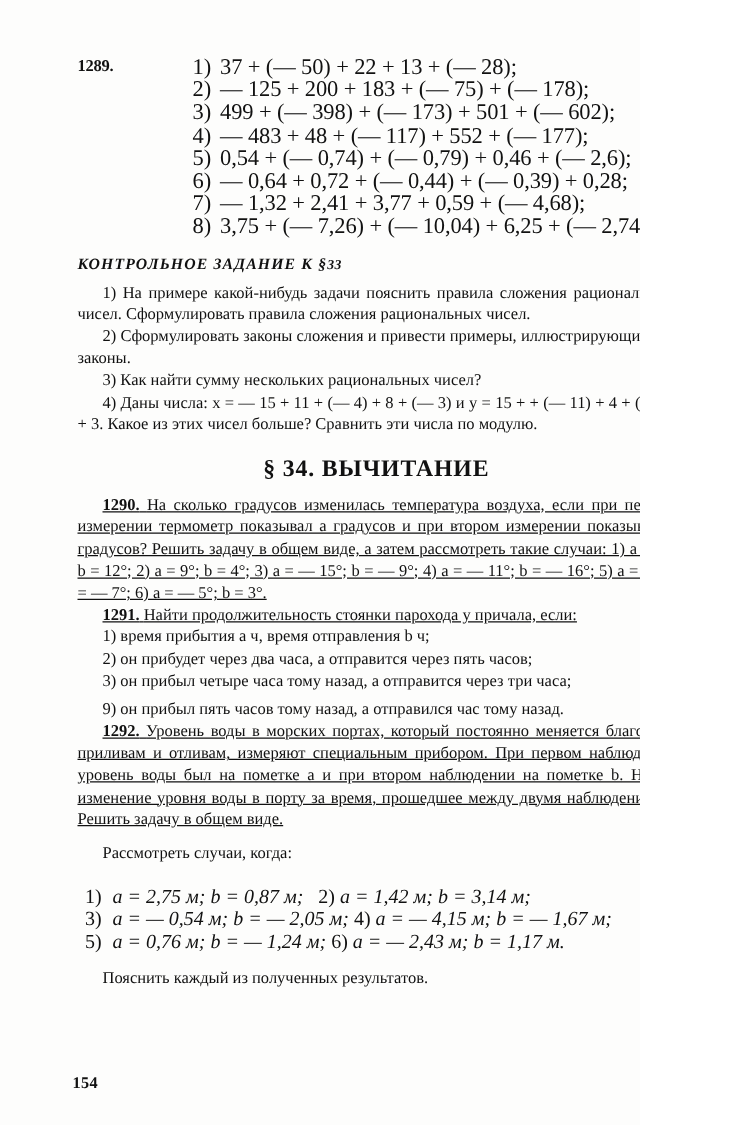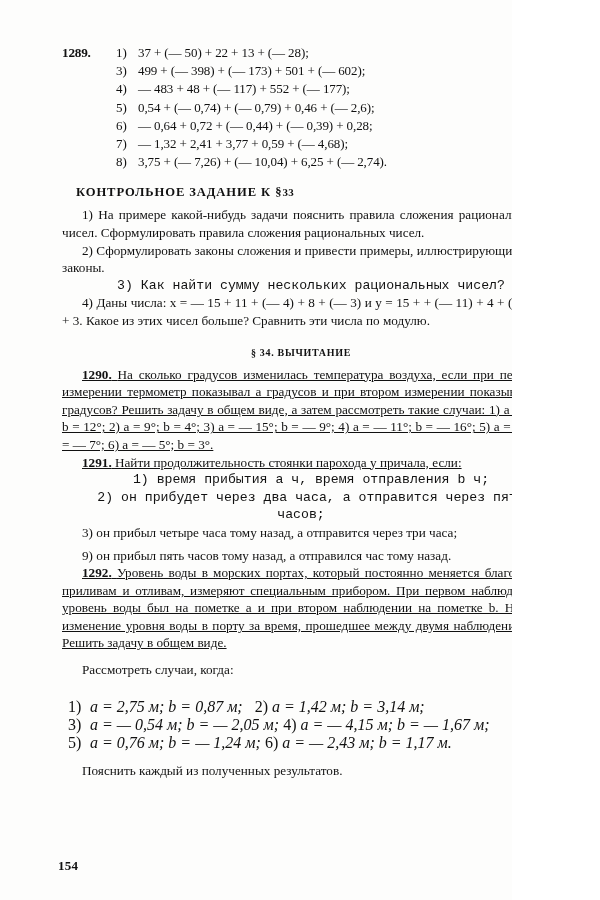--- a/index.html
+++ b/index.html
@@ -28,53 +28,55 @@
   .ex-num {
     font-weight: bold;
     font-size: 13.2px;
     line-height: 18.2px;
     width: 54px;
     flex: 0 0 54px;
     letter-spacing: -0.2px;
   }
   .ex-items { flex: 1 1 auto; }
   .ex-line {
-    font-size: 13px;
+    font-size: 18px;
     line-height: 18.2px;
     white-space: nowrap;
     letter-spacing: -0.1px;
+    margin-left: 38px;
   }
   .ex-line .lbl { display: inline-block; width: 22px; }
 
   
   .kz-heading {
+    font-style: italic;
     font-weight: bold;
     font-size: 12.6px;
     letter-spacing: 0.9px;
-    margin: 14px 0 6px 14px;
+    margin: 14px 0 6px 0;
   }
   .kz-heading .smallpart { font-size: 11px; letter-spacing: 0.4px; }
 
   .par-heading {
     text-align: center;
     font-weight: bold;
-    font-size: 10px;
+    font-size: 19px;
     letter-spacing: 0.7px;
     margin: 17px 0 8px 0;
   }
 
   
   .sub {
     font-size: 13.2px;
     line-height: 17.6px;
     text-align: justify;
     margin: 0;
     text-indent: 20px;
   }
-  .sub-tight { text-align: center; font-family: Liberation Mono, monospace; }
+  .sub-tight { text-align: left; }
 
   
   .prob {
     font-size: 13.2px;
     line-height: 17.6px;
     text-align: justify;
     margin: 0;
     text-indent: 20px;
     text-decoration: underline;
   }
@@ -119,20 +121,23 @@
 <body>
 
 <div class="page">
   <div class="content">
 
     <div class="ex-block">
       <div class="ex-num">1289.</div>
       <div class="ex-items">
         <div class="ex-line">
           <span class="lbl">1)</span><span>37 + (— 50) + 22 + 13 + (— 28);</span>
+        </div>
+        <div class="ex-line">
+          <span class="lbl">2)</span><span>— 125 + 200 + 183 + (— 75) + (— 178);</span>
         </div>
         <div class="ex-line">
           <span class="lbl">3)</span><span>499 + (— 398) + (— 173) + 501 + (— 602);</span>
         </div>
         <div class="ex-line">
           <span class="lbl">4)</span><span>— 483 + 48 + (— 117) + 552 + (— 177);</span>
         </div>
         <div class="ex-line">
           <span class="lbl">5)</span><span>0,54 + (— 0,74) + (— 0,79) + 0,46 + (— 2,6);</span>
         </div>

